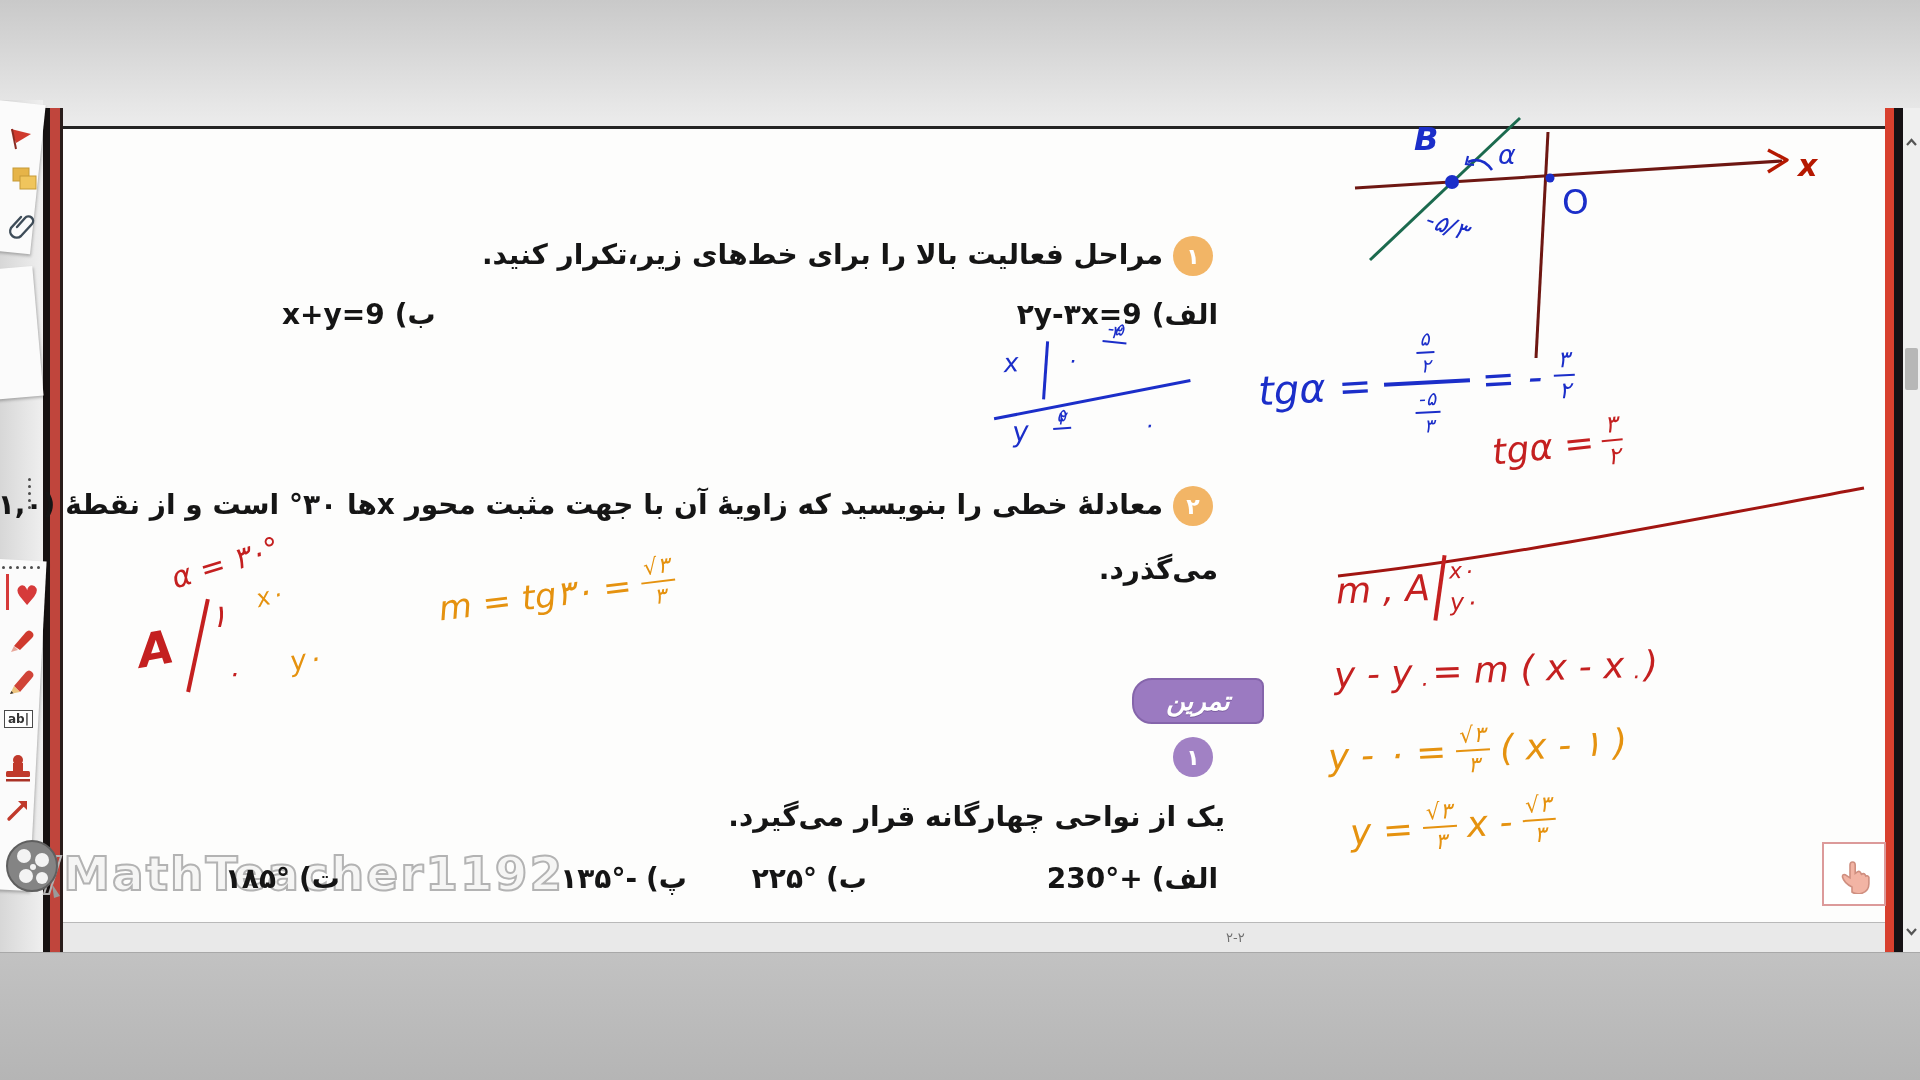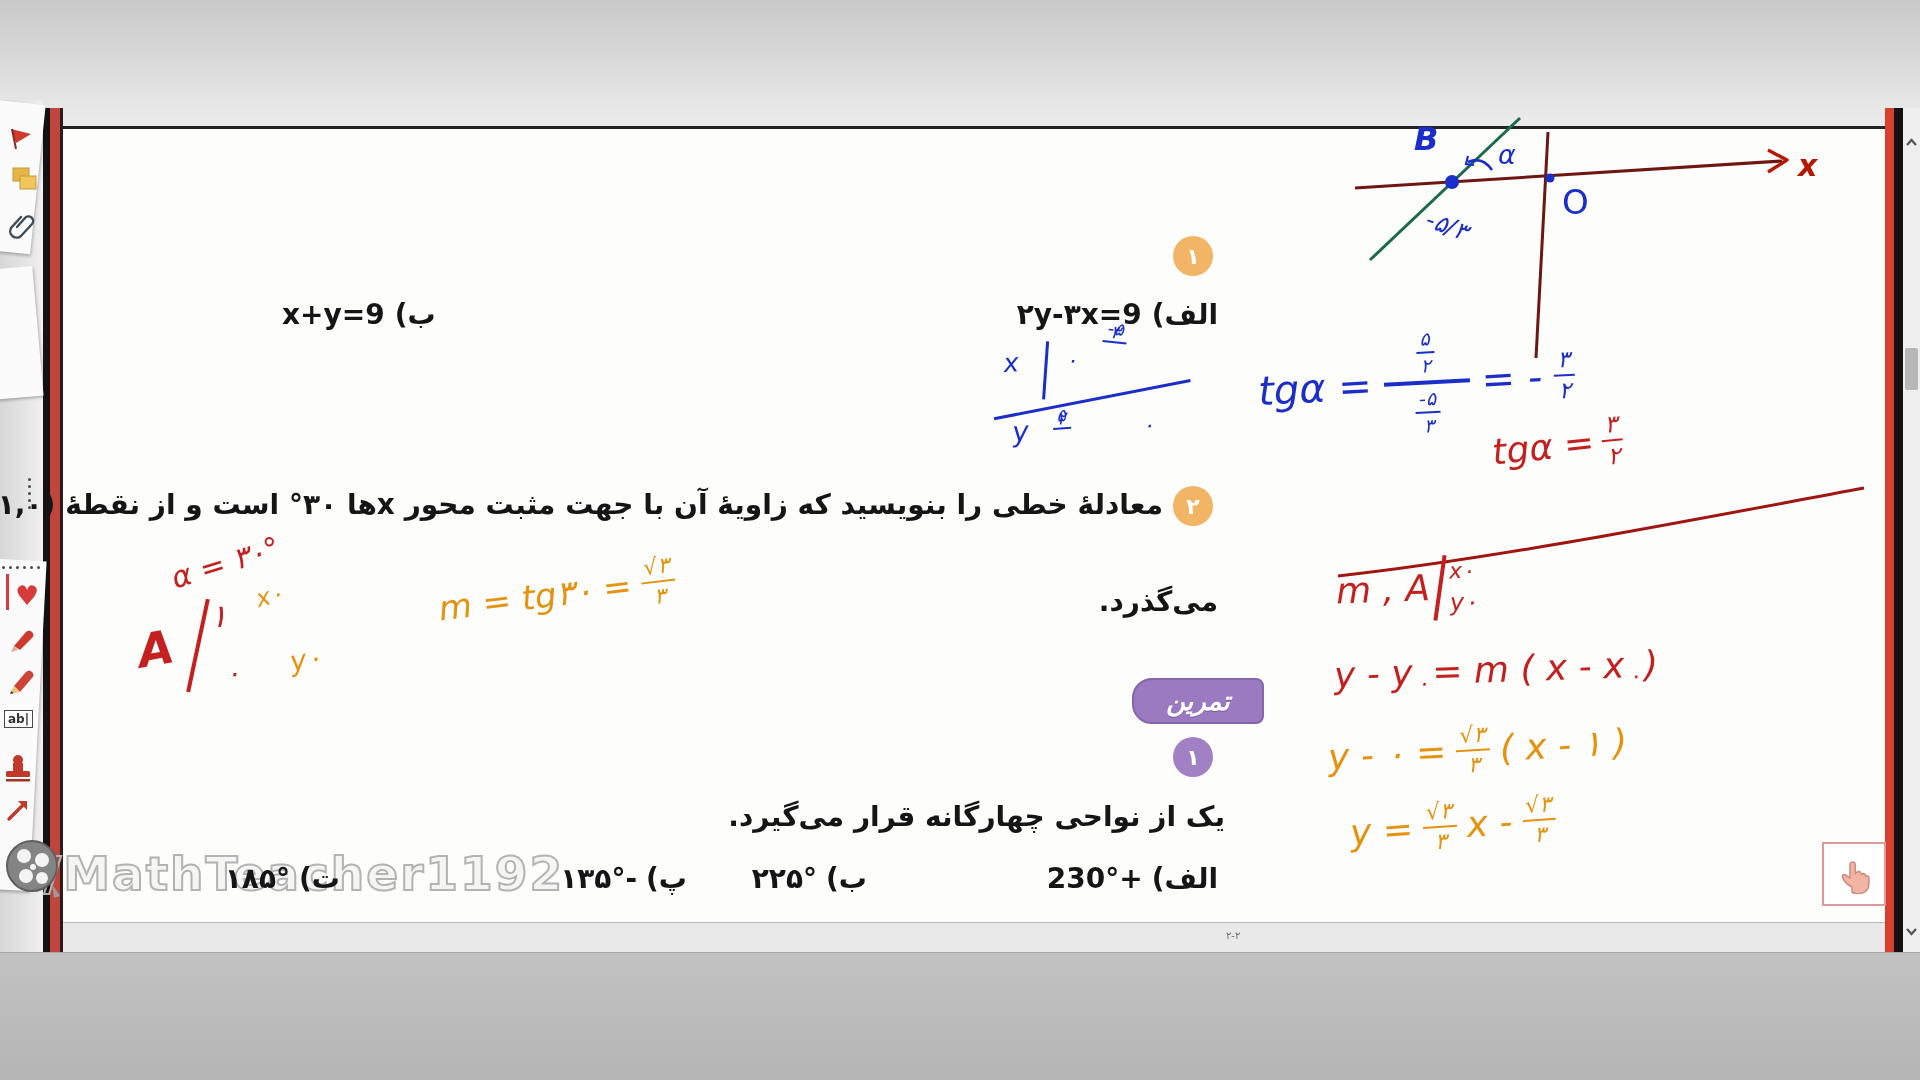--- a/index.html
+++ b/index.html
@@ -57,21 +57,21 @@
   .numcircle.orange { background:#f2b566; }
   .numcircle.purple { background:#a181c4; }
 
   
   .ptext { position:absolute; direction:rtl; color:#151515; font-weight:bold; white-space:nowrap; font-size:28px; }
   .eqrow { position:absolute; direction:rtl; display:flex; gap:10px; color:#151515; font-weight:bold; font-size:28px; white-space:nowrap; }
   .options-row .opt { position:absolute; direction:rtl; display:flex; gap:9px; color:#151515; font-weight:bold; font-size:28px; white-space:nowrap; }
 
   
   .watermark { position:absolute; left:44px; top:846px; font-size:47px; font-weight:bold; letter-spacing:2px; color:rgba(0,0,0,0.03); -webkit-text-stroke:2px #b3b3b3; white-space:nowrap; }
-  .footer-mark { position:absolute; left:1226px; top:930px; font-size:10px; color:#6f6f6f; }
+  .footer-mark { position:absolute; left:1226px; top:930px; font-size:13px; color:#6f6f6f; }
 
   
   .hw { position:absolute; font-style:italic; line-height:1; white-space:nowrap; }
   .hw-blue { color:#1b2ec9; }
   .hw-red { color:#c42020; }
   .hw-orange { color:#e5920f; }
   .hwflex { display:flex; align-items:center; }
 
   .mfrac { display:inline-flex; flex-direction:column; align-items:center; line-height:1; }
   .mfrac .fn { padding:0 4px 3px; border-bottom:2.5px solid currentColor; }
@@ -211,35 +211,36 @@
         <path d="M48 50 L56 62 L50 64 Z" fill="#9a9a9a"></path>
       </svg>
   </div>
   <div class="watermark">/MathTeacher1192</div>
   <div class="footer-mark">۲-۲</div>
 
 
   <div class="numcircle orange" style="left:1173px; top:236px;">
     <span>۱</span>
   </div>
+  <div class="ptext" style="right:757px; top:238px;">مراحل فعالیت بالا را برای خط‌های زیر،تکرار کنید.</div>
 
   <div class="eqrow" style="right:702px; top:298px;">
     <span>الف)</span>
     <span class="ltr">۲y-۳x=9</span>
   </div>
   <div class="eqrow" style="left:282px; top:298px;">
     <span>ب)</span>
     <span class="ltr">x+y=9</span>
   </div>
 
   <div class="numcircle orange" style="left:1173px; top:486px;">
     <span>۲</span>
   </div>
   <div class="ptext" style="right:757px; top:488px;">معادلۀ خطی را بنویسید که زاویۀ آن با جهت مثبت محور xها ۳۰° است و از نقطۀ (۱,۰)</div>
-  <div class="ptext" style="right:702px; top:553px;margin-top:32px;">می‌گذرد.</div>
+  <div class="ptext" style="right:702px; top:553px;">می‌گذرد.</div>
 
   <div class="badge badge-exercise">
     <span>تمرین</span>
   </div>
 
   <div class="numcircle purple" style="left:1173px; top:737px;">
     <span>۱</span>
   </div>
   <div class="ptext" style="right:695px; top:800px;">یک از نواحی چهارگانه قرار می‌گیرد.</div>
 

